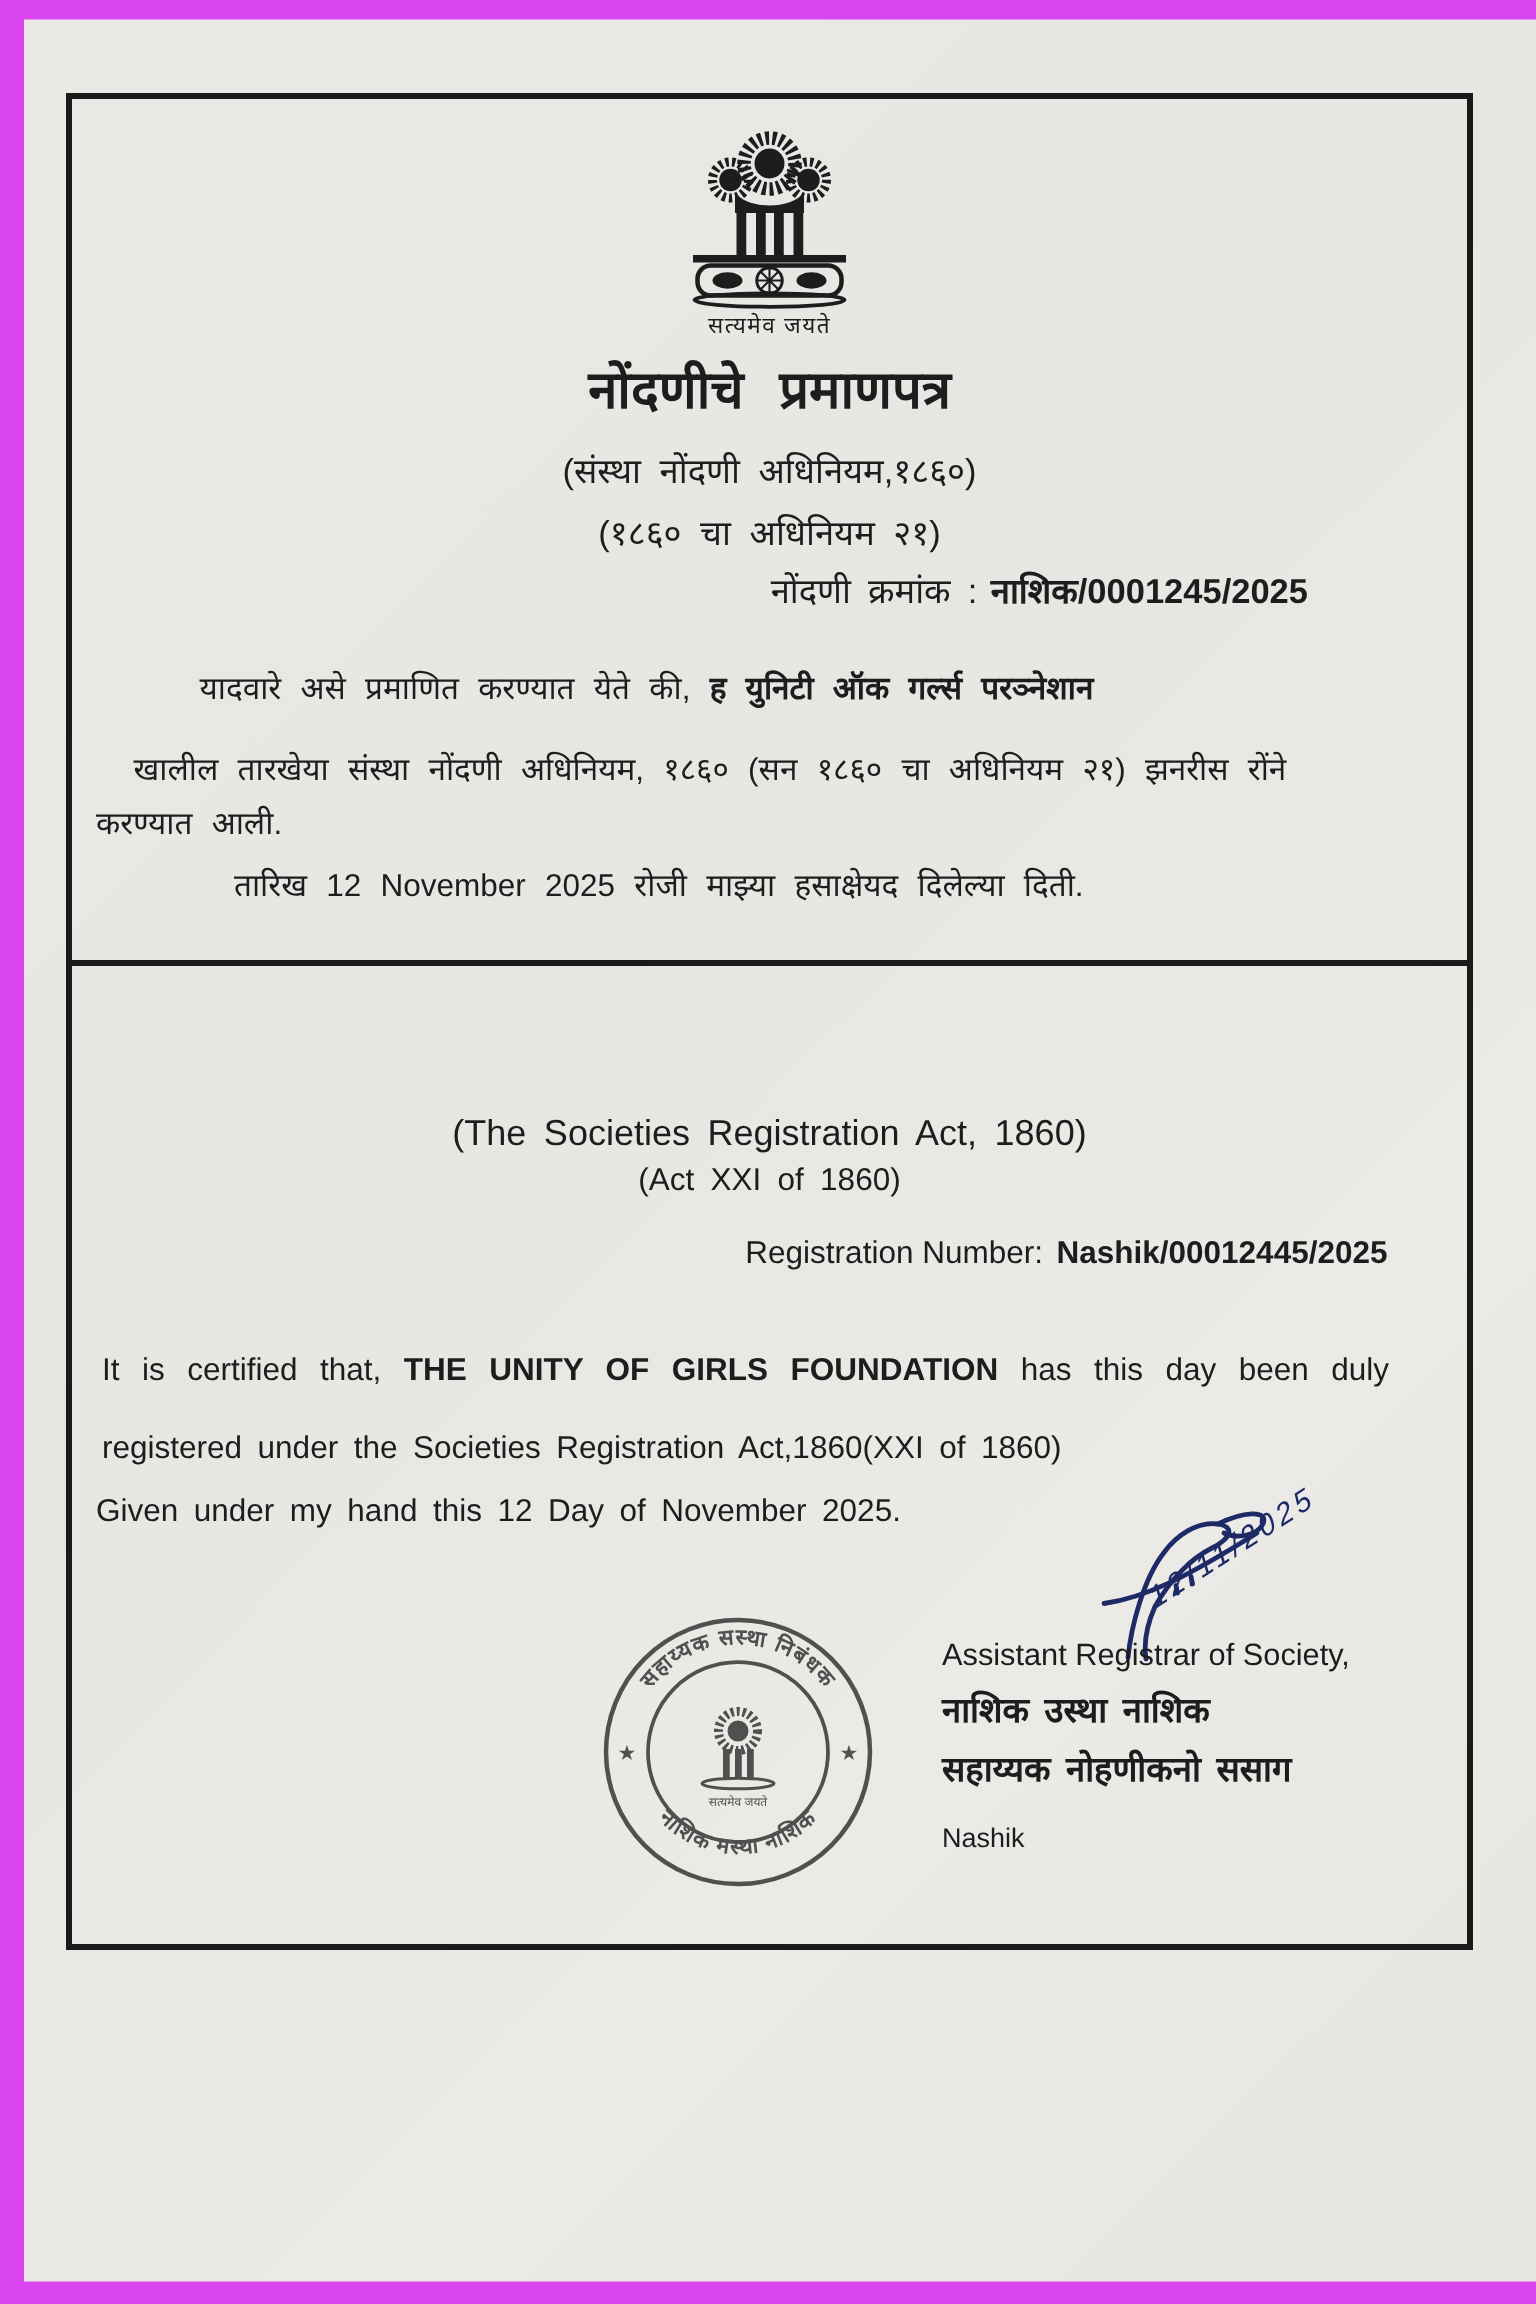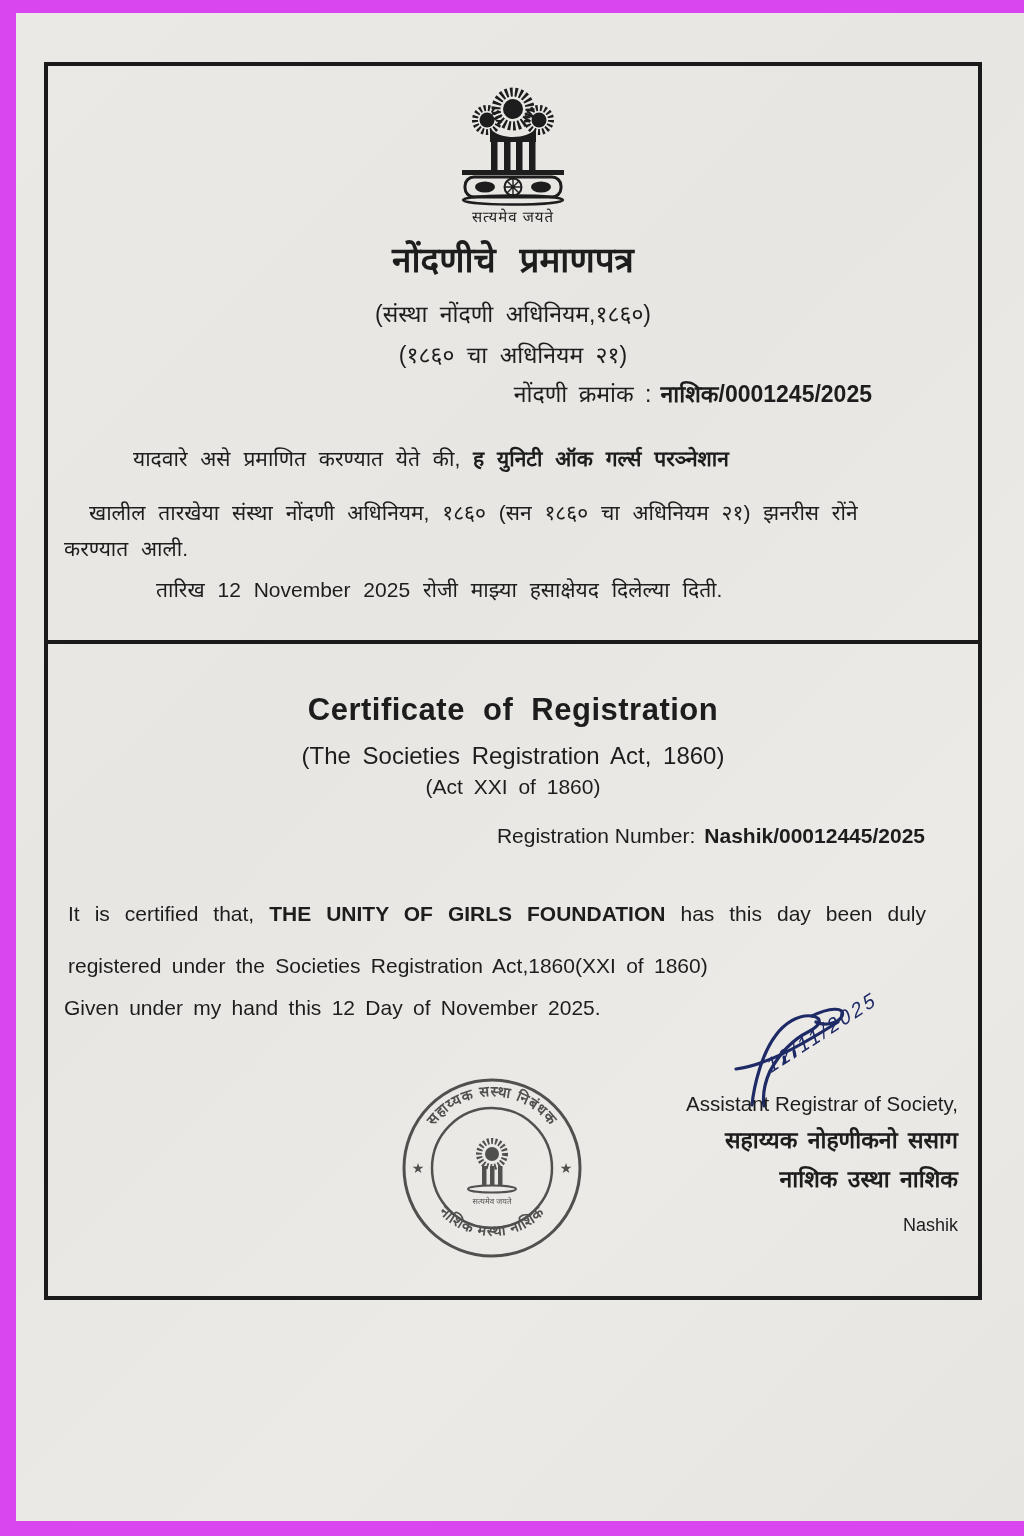--- a/index.html
+++ b/index.html
@@ -29,21 +29,21 @@
   .sub-en1{top:742px;font-size:24px;word-spacing:5px;}
   .sub-en2{top:775px;font-size:21px;word-spacing:5px;}
   .reg-en{top:824px;right:99px;font-size:21px;white-space:nowrap;}
   .body-en{left:68px;top:888px;width:858px;font-size:21px;line-height:52px;
            text-align:justify;word-spacing:4.5px;}
   .given{left:64px;top:980px;font-size:21px;word-spacing:4.5px;margin-top:16px;}
   .sig-svg{left:722px;top:1005px;}
   .sig-date{left:768px;top:1056px;font-size:20px;font-style:italic;color:#1e2a66;
             letter-spacing:3px;transform:rotate(-33deg) skewX(-6deg);transform-origin:left center;
             white-space:nowrap;}
-  .registrar{left:628px;top:1092px;width:330px;text-align:right;}
+  .registrar{left:628px;top:1092px;width:330px;text-align:left;}
   .reg-line-en{font-size:20.5px;}
   .reg-line-mr{font-size:23px;font-weight:bold;margin-top:7px;word-spacing:4px;}
   .reg-place{font-size:18px;margin-top:21px;}
   .seal-svg{left:396px;top:1072px;}
   .emblem-svg{left:438px;top:82px;}
 </style>
 </head>
 <body>
 
 <div id="page">
@@ -81,21 +81,20 @@
   <div class="abs reg-mr dev">
     <span>नोंदणी क्रमांक :</span><span class="num">नाशिक/0001245/2025</span>
   </div>
   <div class="abs mr-body l1 dev">
     <span>यादवारे असे प्रमाणित करण्यात येते की, </span><span class="bold">ह युनिटी ऑक गर्ल्स परञ्नेशान</span>
   </div>
   <div class="abs mr-body l2 dev">खालील तारखेया संस्था नोंदणी अधिनियम, १८६० (सन १८६० चा अधिनियम २१) झनरीस रोंने</div>
   <div class="abs mr-body l3 dev">करण्यात आली.</div>
   <div class="abs mr-body l4 dev">तारिख 12 November 2025 रोजी माझ्या हसाक्षेयद दिलेल्या दिती.</div>
 
-  <div class="abs center title-en">Certificate of Registration</div>
   <div class="abs center sub-en1">(The Societies Registration Act, 1860)</div>
   <div class="abs center sub-en2">(Act XXI of 1860)</div>
   <div class="abs reg-en">
     <span>Registration Number:</span><span class="num">Nashik/00012445/2025</span>
   </div>
   <div class="abs body-en">
     <span>It is certified that, </span><span class="bold">THE UNITY OF GIRLS FOUNDATION</span><span> has this day been duly registered under the Societies Registration Act,1860(XXI of 1860)</span>
   </div>
   <div class="abs given">Given under my hand this 12 Day of November 2025.</div>
 
@@ -105,22 +104,22 @@
       <path d="M14,64 C42,60 70,46 116,17"></path>
       <path d="M90,11 C106,3 124,1 120,11 C116,19 102,21 94,17"></path>
       <path d="M62,52 L63,57"></path>
       <path d="M72,46 L73,51"></path>
     </g>
   </svg>
   <div class="abs sig-date">12/11/2025</div>
 
   <div class="abs registrar">
     <div class="reg-line-en">Assistant Registrar of Society,</div>
+    <div class="reg-line-mr dev">नाशिक उस्था नाशिक</div>
     <div class="reg-line-mr dev">सहाय्यक नोहणीकनो ससाग</div>
-    <div class="reg-line-mr dev">नाशिक उस्था नाशिक</div>
     <div class="reg-place">Nashik</div>
   </div>
 
   <svg class="abs seal-svg" width="192" height="192" viewBox="0 0 192 192" opacity="0.88">
     <g stroke="#3b3b3b" fill="none">
       <circle cx="96" cy="96" r="88" stroke-width="3"></circle>
       <circle cx="96" cy="96" r="60" stroke-width="2.5"></circle>
     </g>
     <defs>
       <path id="sealTop" d="M 26.5 77.4 A 72 72 0 0 1 165.5 77.4"></path>

